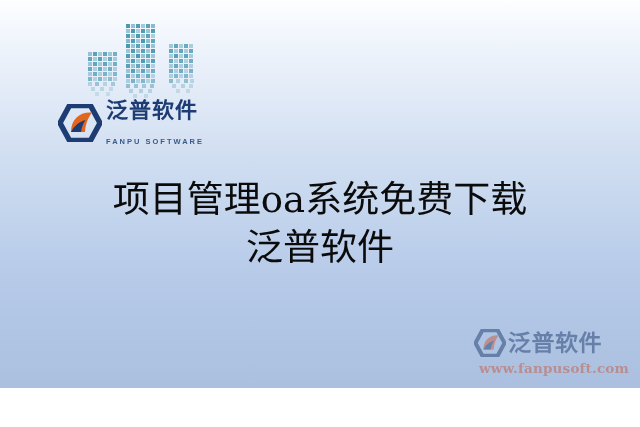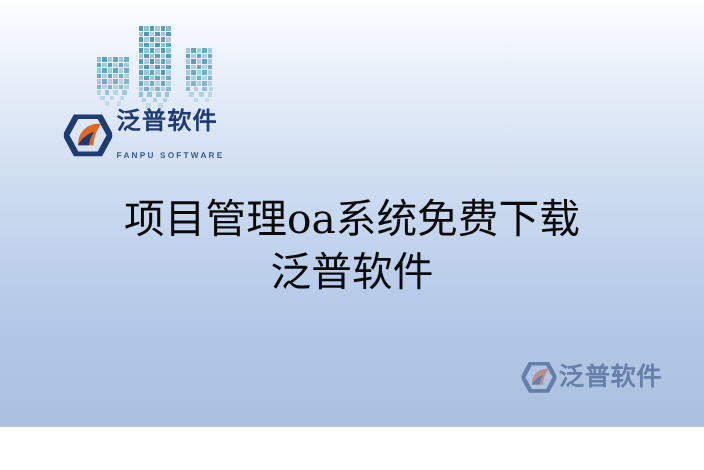--- a/index.html
+++ b/index.html
@@ -376,15 +376,16 @@
     <div id="wm-row">
       <span id="wm-mark">
         <svg width="32" height="28" viewBox="0 0 44 38" xmlns="http://www.w3.org/2000/svg" aria-hidden="true">
           <path d="M11.5 1.5 L32.5 1.5 L42 19 L32.5 36.5 L11.5 36.5 L2 19 Z" fill="none" stroke="#2d4a7a" stroke-width="5.5" stroke-linejoin="round"></path>
           <path d="M13 28 C13 15, 22 7.5, 34 8.5 C30 14, 27.5 20, 27 28 Z" fill="#c2654e"></path>
           <path d="M13 28 C16 22, 21.5 17.5, 27.5 16 C25 19.5, 23.5 23.5, 23 28 Z" fill="#2d4a7a"></path>
         </svg>
       </span>
       <span id="wm-cn">泛普软件</span>
     </div>
+    <div id="wm-url">www.fanpusoft.com</div>
   </div>
 
 </div>
 
 </body></html>

